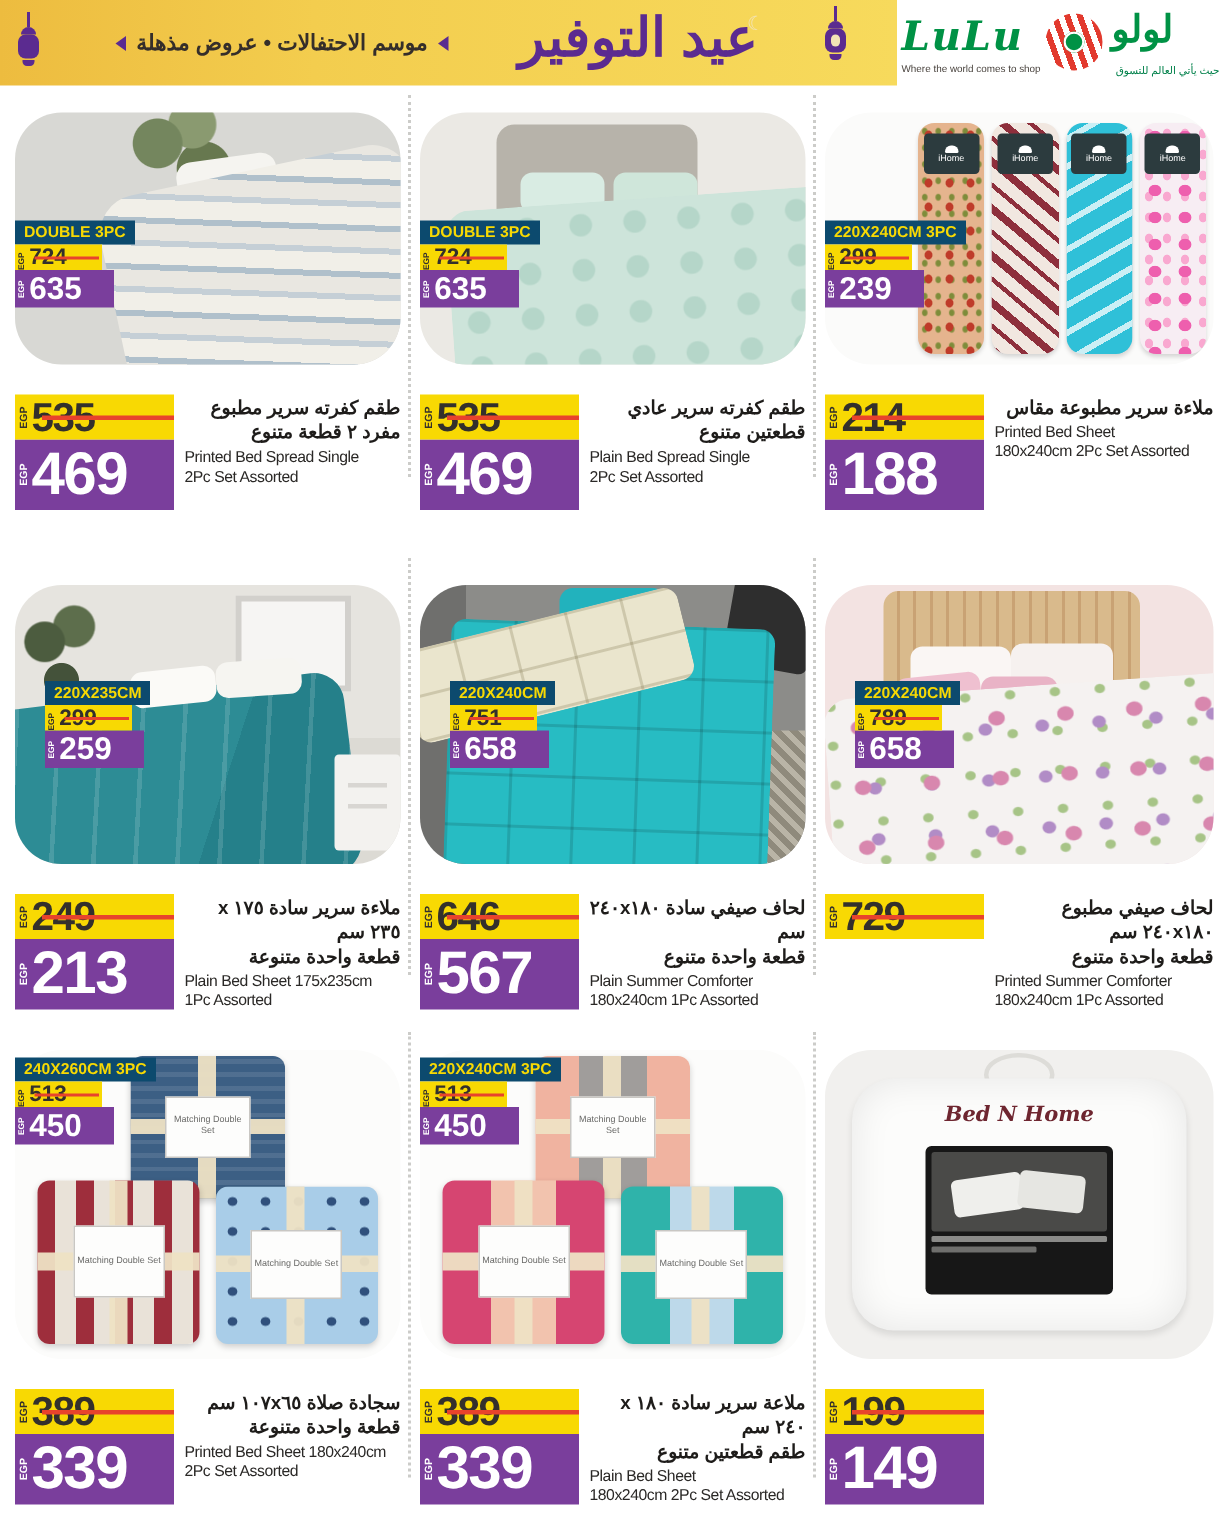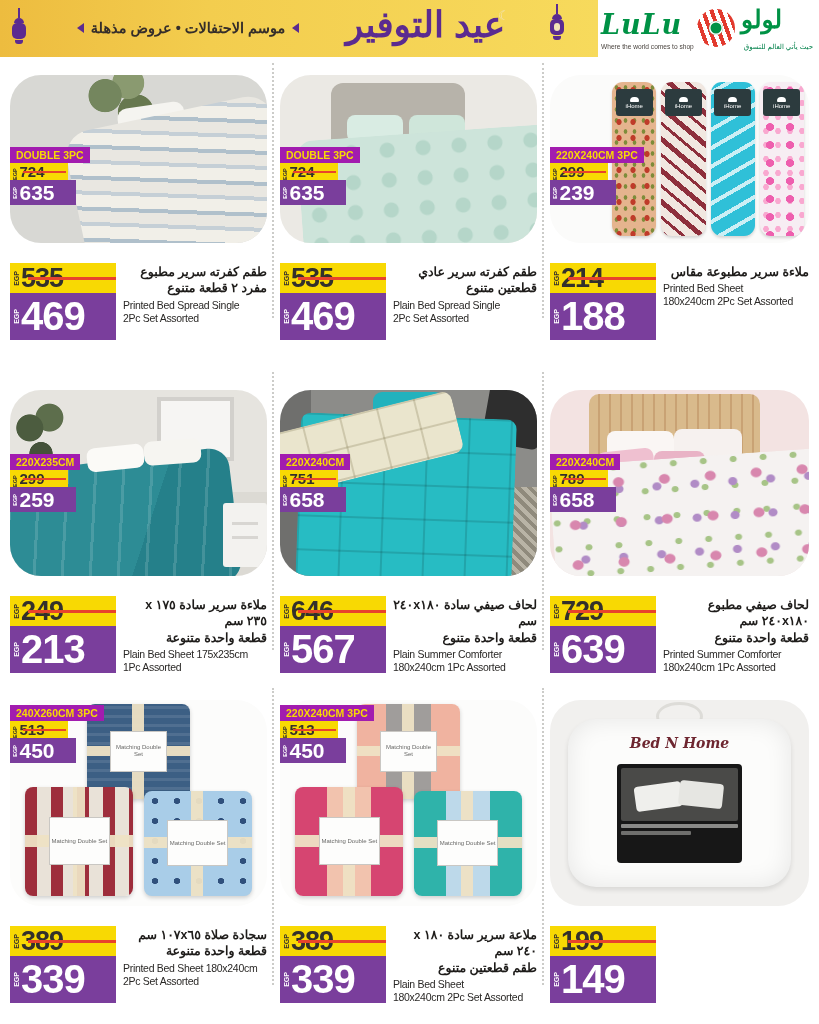--- a/index.html
+++ b/index.html
@@ -44,22 +44,22 @@
   .vsep.a { left:262px; } .vsep.b { left:532px; }
   .row2 .vsep { top:-18px; }
 
   .card { position:relative; height:100%; }
   .ph { position:relative; width:100%; overflow:hidden; background:#e9e8e5;border-radius:31px; }
   .row1 .ph { height:168px; } .row2 .ph { height:186px; } .row3 .ph { height:206px; }
   .info { display:flex; margin-top:20px; align-items:flex-start; }
 
   
   .badge-stack { position:absolute; left:0; z-index:6; display:flex; flex-direction:column; align-items:flex-start; }
-  .row1 .badge-stack { top:72px; } .row2 .badge-stack { top:64px; } .row3 .badge-stack { top:5px; }
-  .size-badge { background:#a21caf; color:#f7d903; font-weight:bold; font-size:10.5px; padding:2px 6px; white-space:nowrap; }
+  .row1 .badge-stack { top:72px; } .row2 .badge-stack { top:64px;padding-left:20px; } .row3 .badge-stack { top:5px; }
+  .size-badge { background:#0c4a6e; color:#f7d903; font-weight:bold; font-size:10.5px; padding:2px 6px; white-space:nowrap; }
   .mini-old { background:#f8d903; height:17px; display:flex; padding:0 8px 0 3px; position:relative; min-width:58px; }
   .mini-old .num { font-size:15px; font-weight:bold; color:#33302c; }
   .mini-old::after { content:""; position:absolute; left:13px; right:2px; top:8px; border-top:2.5px solid #e8432c; }
   .mini-new { background:#7a3e9c; height:25px; display:flex; align-items:center; padding:0 12px 0 3px; min-width:66px; }
   .mini-new .num { font-size:21px; font-weight:bold; color:#ffffff; }
   .egp-v { writing-mode:vertical-rl; transform:rotate(180deg); font-size:5.5px; font-weight:bold; line-height:1; margin-right:1px; }
   .mini-old .egp-v { color:#33302c; } .mini-new .egp-v { color:#ffffff; }
 
   
   .price-block { width:106px; flex:none; }
@@ -450,24 +450,20 @@
           <span class="egp-v">EGP</span>
           <span class="num">658</span>
         </div>
     </div>
     <div class="info">
       <div class="price-block">
         <div class="price-old">
             <span class="egp-v">EGP</span>
             <span class="num">729</span>
           </div>
-        <div class="price-new">
-            <span class="egp-v">EGP</span>
-            <span class="num">639</span>
-          </div>
       </div>
       <div class="desc">
         <div class="ar">لحاف صيفي مطبوع ٢٤٠x١٨٠ سم</div>
         <div class="ar">قطعة واحدة متنوع</div>
         <div class="en first">Printed Summer Comforter</div>
         <div class="en">180x240cm 1Pc Assorted</div>
       </div>
     </div>
   </div>
 </div>

